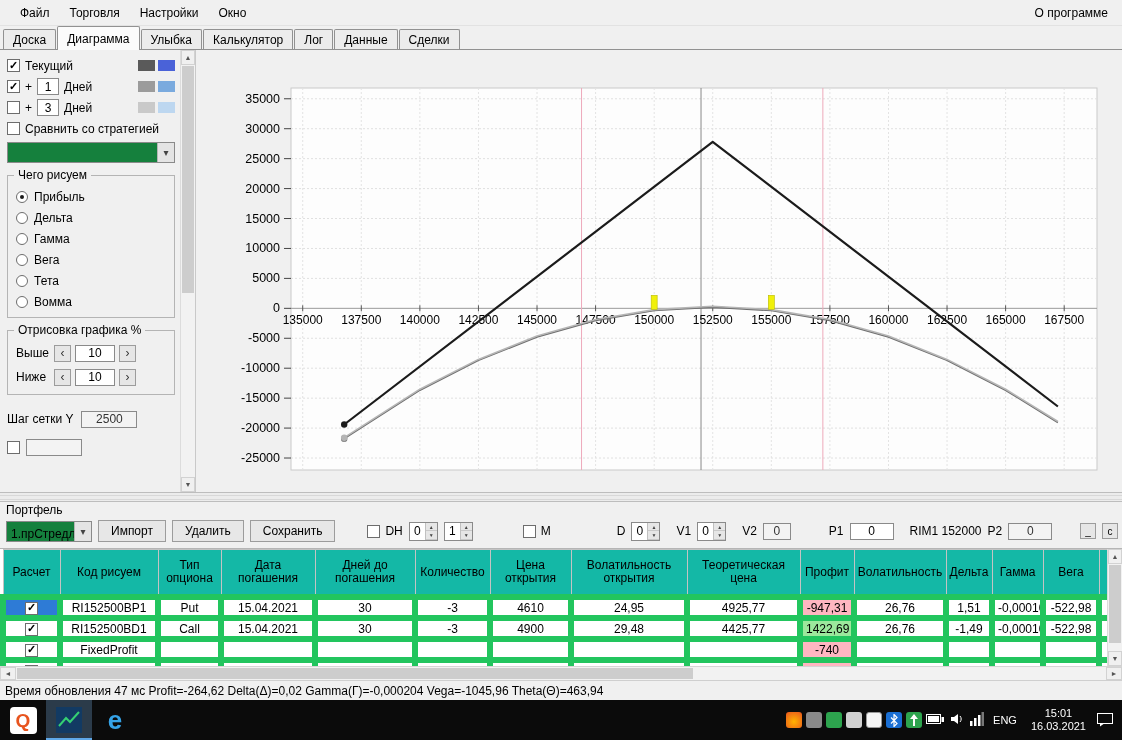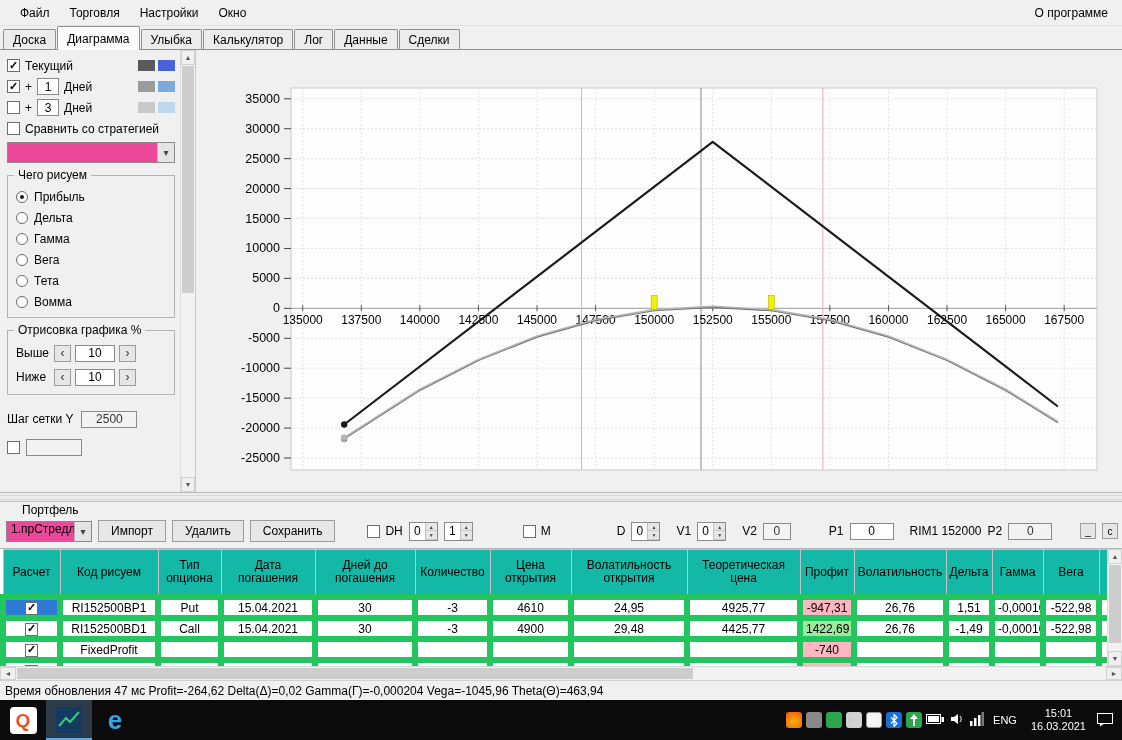--- a/index.html
+++ b/index.html
@@ -24,21 +24,21 @@
   #sidebar { position:absolute; left:0; top:0; width:196px; height:100%; border-right:1px solid #c9c9c9; overflow:hidden; }
   .side-inner { padding:5px 20px 0 7px; }
   .cb-row { display:flex; align-items:center; gap:5px; height:21px; white-space:nowrap; }
   .cb { width:13px; height:13px; border:1px solid #6d6d6d; background:#fff; display:inline-flex; align-items:center; justify-content:center; flex:0 0 13px; }
   .cb.checked::after { content:"✓"; font-size:11px; font-weight:bold; line-height:1; margin-top:-1px; }
   .swatches { margin-left:auto; display:flex; gap:3px; }
   .swatch { width:17px; height:11px; display:inline-block; }
   .tbox { display:inline-flex; align-items:center; justify-content:center; background:#fff; border:1px solid #8a8a8a; height:17px; min-width:22px; padding:0 2px; }
   .tbox.small { width:22px; }
   .tbox.gray { background:#f3f3f3; color:#333; }
-  .combo { display:flex; align-items:flex-start; height:21px; border:1px solid #8a8a8a; background:#ec4899; margin:3px 0 2px 0; width:168px; }
+  .combo { display:flex; align-items:flex-end; height:21px; border:1px solid #8a8a8a; background:#15803d; margin:3px 0 2px 0; width:168px; }
   .combo .combo-val { flex:1; padding:0 4px; overflow:hidden; white-space:nowrap; }
   .combo .combo-arrow { width:17px; height:100%; background:#e4e4e4; border-left:1px solid #b5b5b5; display:flex; align-items:center; justify-content:center; }
   .combo .combo-arrow::after { content:"▾"; font-size:10px; color:#444; }
   .groupbox { position:relative; border:1px solid #b4b4b4; margin-top:12px; padding:10px 8px 5px 8px; }
   .gb-title { position:absolute; top:-8px; left:6px; background:#f0f0f0; padding:0 4px; }
   .radio-row { display:flex; align-items:center; gap:6px; height:21px; }
   .radio { width:12px; height:12px; border:1px solid #6d6d6d; border-radius:50%; background:#fff; position:relative; flex:0 0 12px; }
   .radio.sel::after { content:""; position:absolute; inset:3px; background:#1a1a1a; border-radius:50%; }
   .range-row { display:flex; align-items:center; gap:4px; height:24px; }
   .rlab { width:34px; }
@@ -64,21 +64,21 @@
   #chart-title { text-align:center; padding-top:10px; font-size:12.5px; white-space:nowrap; }
   #chart-svg { position:absolute; left:26px; top:30px; }
   #chart-svg text { font-family:"Liberation Sans", sans-serif; }
 
   
   #splitter { position:absolute; top:492px; left:0; right:0; height:10px; background:#ececec; border-top:1px solid #bdbdbd; border-bottom:1px solid #bdbdbd; }
   #splitter .grip { height:2px; margin:2px 0 0 0; border-top:1px solid #d8d8d8; }
 
   
   #portfolio { position:absolute; top:502px; left:0; right:0; height:46px; background:#f0f0f0; }
-  .pf-label { position:absolute; top:1px; left:22px; }
+  .pf-label { position:absolute; top:1px; left:6px; }
   .pf-row { position:absolute; top:16px; left:6px; right:4px; height:26px; display:flex; align-items:center; gap:6px; white-space:nowrap; }
   .btn { height:22px; padding:0 12px; border:1px solid #9c9c9c; background:#e7e7e7; font-family:inherit; font-size:12px; }
   .spin { display:inline-flex; align-items:stretch; border:1px solid #8a8a8a; background:#fff; height:19px; }
   .spin .val { min-width:15px; padding:0 3px; display:flex; align-items:center; justify-content:center; }
   .spin .btns { display:flex; flex-direction:column; width:12px; border-left:1px solid #c0c0c0; }
   .spin .btns i { flex:1; background:#e6e6e6; border-bottom:1px solid #c9c9c9; position:relative; }
   .spin .btns i.u::after { content:"▲"; position:absolute; inset:0; font-size:5px; line-height:8px; text-align:center; color:#444; font-style:normal; }
   .spin .btns i.d::after { content:"▼"; position:absolute; inset:0; font-size:5px; line-height:8px; text-align:center; color:#444; font-style:normal; }
   .pf-lab { margin-left:10px; }
   .mini-win { width:16px; height:16px; border:1px solid #9c9c9c; background:#e6e6e6; font-size:10px; line-height:13px; text-align:center; padding:0; font-family:inherit; }

